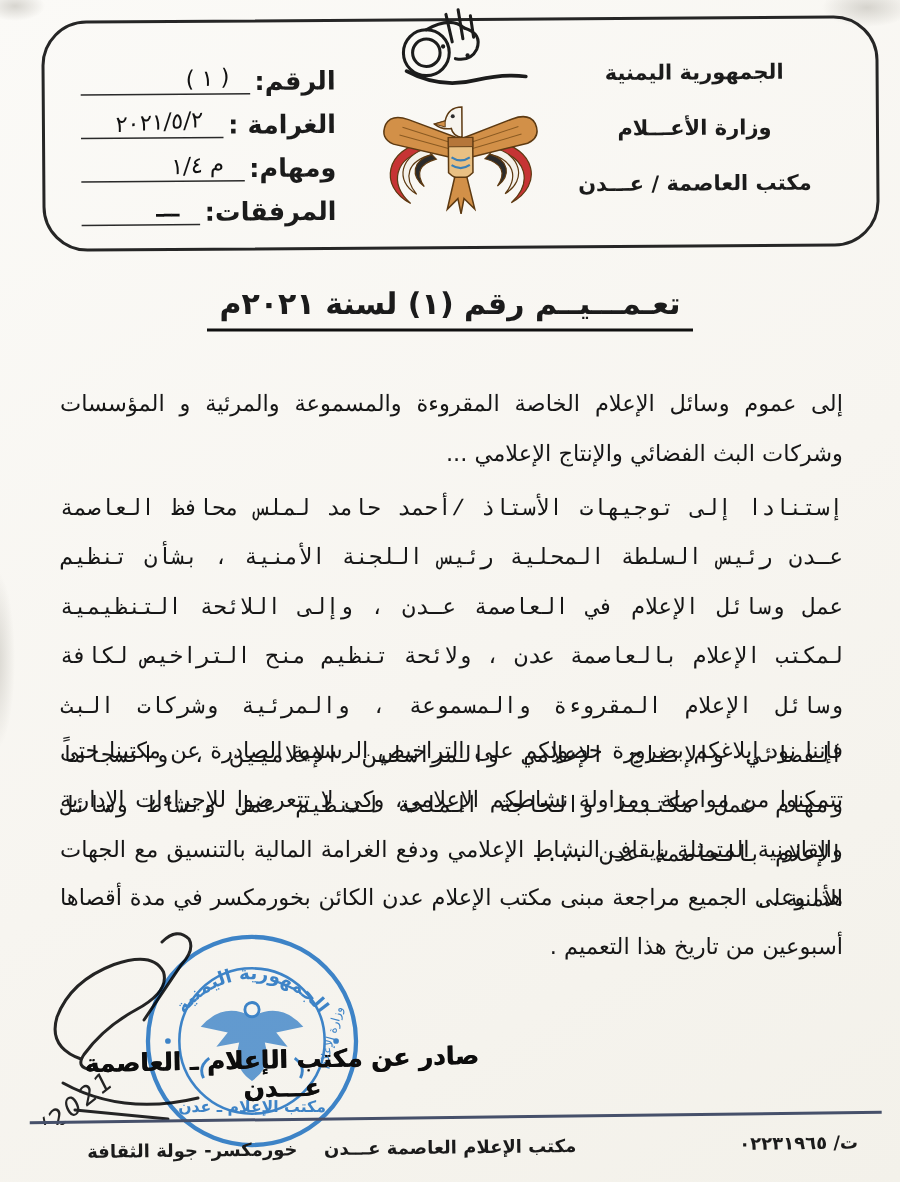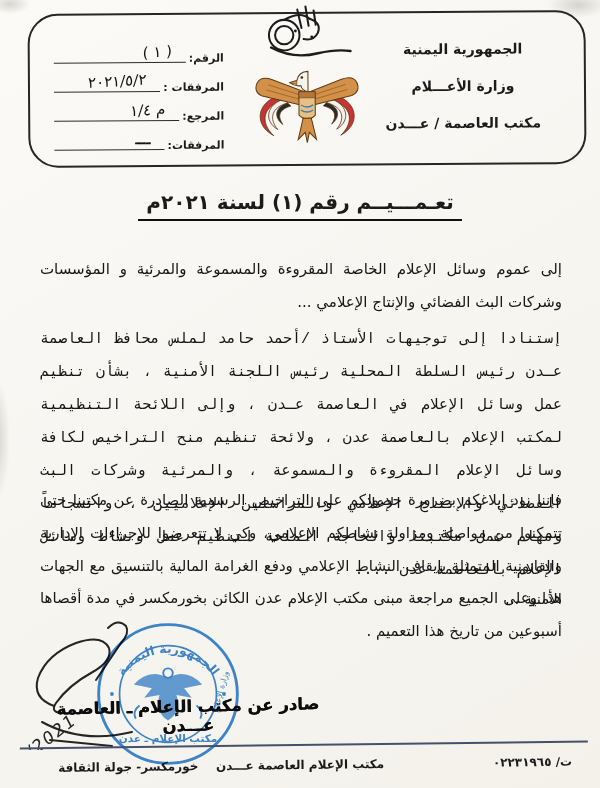--- a/index.html
+++ b/index.html
@@ -16,21 +16,21 @@
     background:transparent;
   }
   .gov-block{position:absolute;right:26px;top:18px;width:190px;text-align:center;}
   .gov-block div{font-size:14px;font-weight:bold;line-height:37px;white-space:nowrap;}
   .emblem{position:absolute;left:50%;transform:translateX(-50%);}
   .bismillah{top:-12px;width:112px;height:66px;}
   .coat{top:50px;width:122px;height:90px;}
   
   .fields{position:absolute;left:22px;top:22px;width:172px;direction:rtl;}
   .frow{position:relative;height:29px;display:flex;align-items:flex-end;direction:rtl;}
-  .flabel{font-size:11px;font-weight:bold;white-space:nowrap;padding-bottom:1px;}
+  .flabel{font-size:17px;font-weight:bold;white-space:nowrap;padding-bottom:1px;}
   .fline{flex:1;border-bottom:1.6px solid #2a2a2a;margin:0 3px 3px 2px;position:relative;}
   .fvalue{
     position:absolute;bottom:1px;right:14px;font-size:15px;color:#111;
     transform:rotate(-3deg) skewX(-5deg);white-space:nowrap;letter-spacing:1px;
   }
   
   .doc-title{position:absolute;top:190px;left:0;width:100%;text-align:center;}
   .doc-title span{
     display:inline-block;font-size:20px;font-weight:bold;
     border-bottom:2.5px solid #101010;padding:0 8px 5px;letter-spacing:.5px;text-align:right;
@@ -123,27 +123,27 @@
   </div>
 
   <div class="fields">
     <div class="frow">
       <span class="flabel">الرقم:</span>
       <span class="fline">
         <span class="fvalue">( ١ )</span>
       </span>
     </div>
     <div class="frow">
-      <span class="flabel">المرفقات :</span>
+      <span class="flabel">الغرامة :</span>
       <span class="fline">
         <span class="fvalue">٢٠٢١/٥/٢</span>
       </span>
     </div>
     <div class="frow">
-      <span class="flabel">المرجع:</span>
+      <span class="flabel">ومهام:</span>
       <span class="fline">
         <span class="fvalue">م ١/٤</span>
       </span>
     </div>
     <div class="frow">
       <span class="flabel">المرفقات:</span>
       <span class="fline">
         <span class="fvalue" style="transform:none;font-weight:bold;">ـــ</span>
       </span>
     </div>

